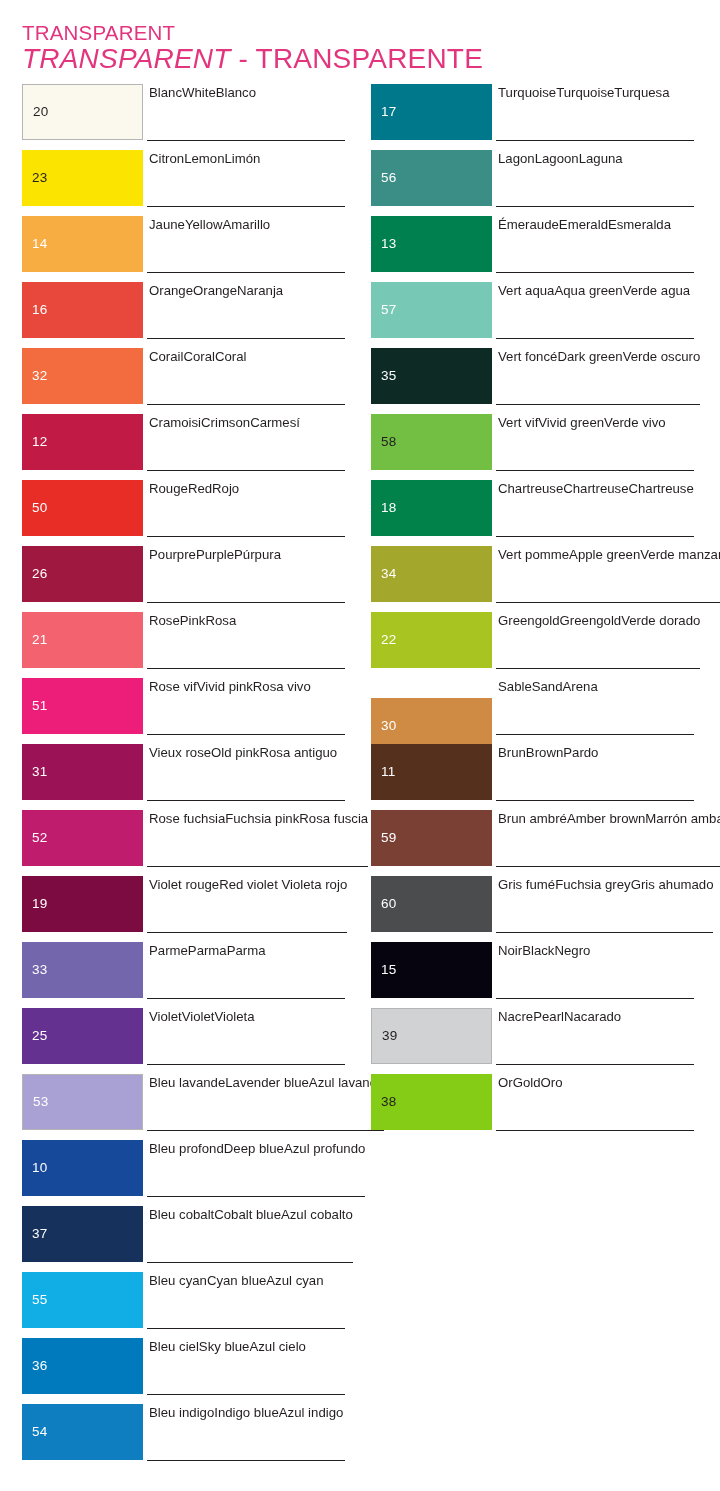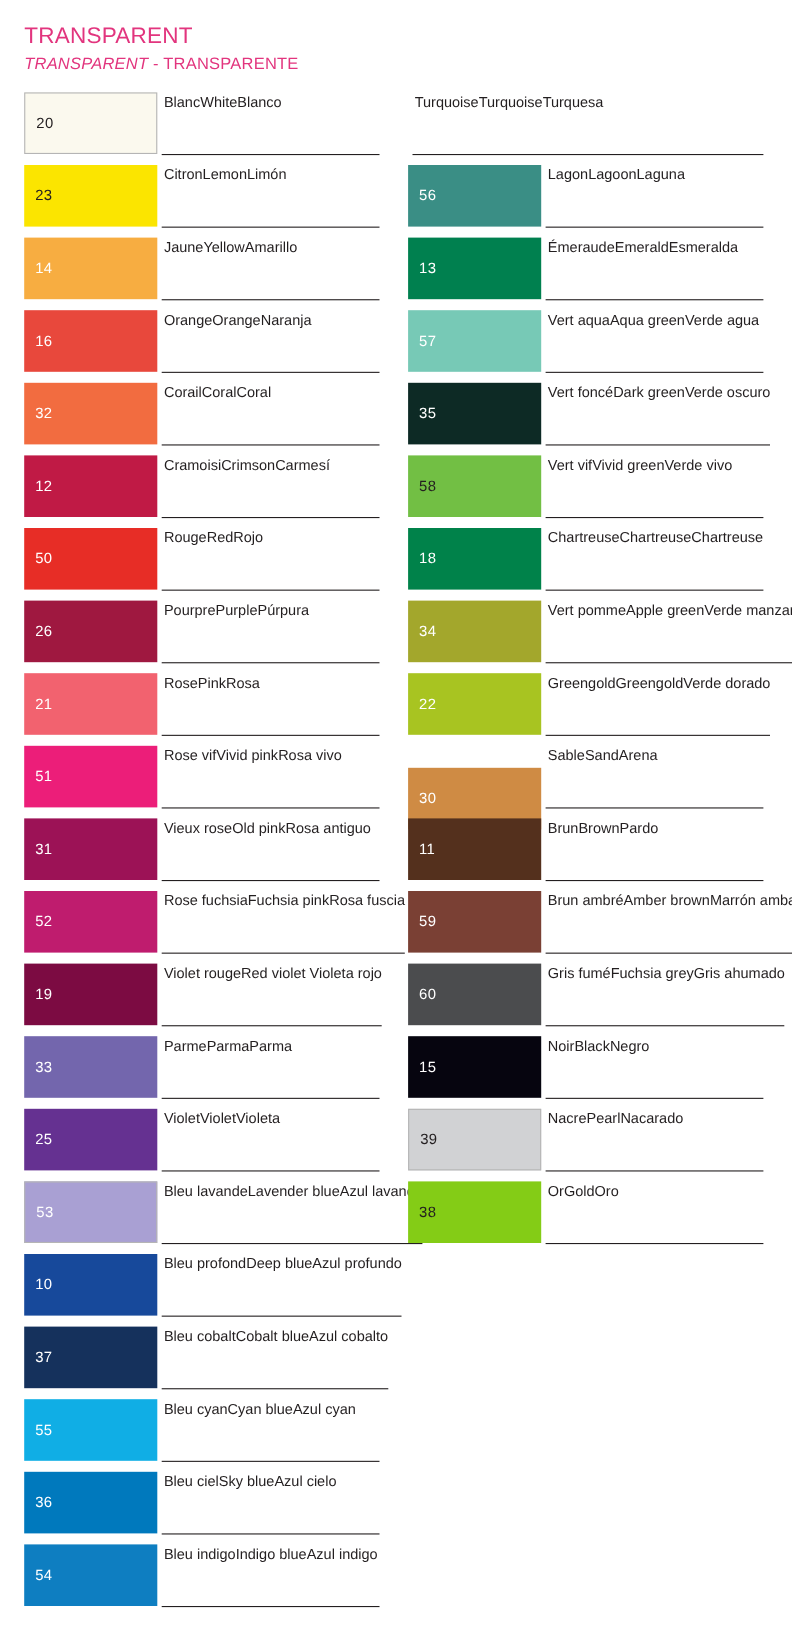--- a/index.html
+++ b/index.html
@@ -27,21 +27,21 @@
   }
   #header .line1 {
     font-size: 20.5px;
     line-height: 26px;
     letter-spacing: 0.2px;
     color: #e2357e;
     font-weight: 400;
     white-space: nowrap;
   }
   #header .line2 {
-    font-size: 15px;
+    font-size: 28px;
     line-height: 26px;
     letter-spacing: 0.2px;
     color: #e2357e;
     font-weight: 400;
     white-space: nowrap;
   }
   #header .line2 .it {
     font-style: italic;
   }
   #header .line2 .sep,
@@ -348,20 +348,23 @@
       <div class="names">
         <div class="nm">Bleu indigo</div>
         <div class="nm">Indigo blue</div>
         <div class="nm">Azul indigo</div>
         <div class="rule"></div>
       </div>
     </div>
   </div>
 <div class="column" id="col-right">
     <div class="swatch-row">
+      <div class="swatch" style="background: rgb(0, 120, 140);">
+        <span class="swatch-number num-light">17</span>
+      </div>
       <div class="names">
         <div class="nm">Turquoise</div>
         <div class="nm">Turquoise</div>
         <div class="nm">Turquesa</div>
         <div class="rule"></div>
       </div>
     </div>
     <div class="swatch-row">
       <div class="swatch" style="background: rgb(58, 142, 133);">
         <span class="swatch-number num-light">56</span>

